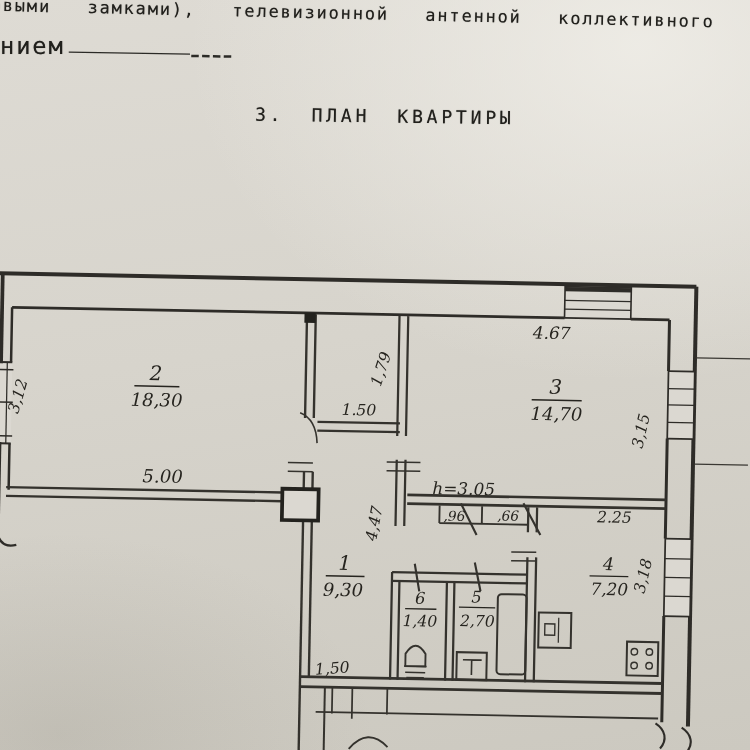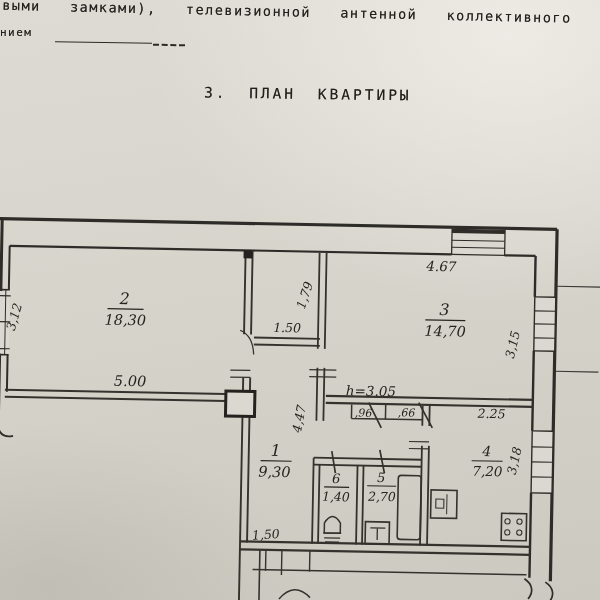--- a/index.html
+++ b/index.html
@@ -12,21 +12,21 @@
     font-family:"DejaVu Sans Mono", monospace;
     color:#1d1c19;
   }
   .typed{
     position:absolute;white-space:pre;color:#21201c;
     font-family:"DejaVu Sans Mono", monospace;
     text-shadow:0 0 0.6px rgba(30,30,28,0.55);
   }
   #typed-line1{left:-36px;top:-4px;font-size:13.5px;letter-spacing:1.5px;word-spacing:5px;
     transform:rotate(1.3deg);transform-origin:0 0;}
-  #typed-line2{left:0px;top:26px;font-size:11px;letter-spacing:1.5px;}
+  #typed-line2{left:0px;top:26px;font-size:19px;letter-spacing:1.5px;}
   #blank-line{position:absolute;left:55px;top:42px;width:97px;height:0;
     border-top:1.6px solid #2b2a26;transform:rotate(0.9deg);}
   #blank-line-tail{position:absolute;left:153px;top:44px;width:32px;height:0;
     border-top:2px dashed #2b2a26;transform:rotate(1deg);}
   #section-title{left:204px;top:86px;font-size:14.5px;letter-spacing:3px;word-spacing:10px;
     transform:rotate(0.8deg);}
   svg{position:absolute;left:0;top:0;}
   .hand{font-family:"DejaVu Serif", serif;font-style:italic;}
 </style>
 </head>

